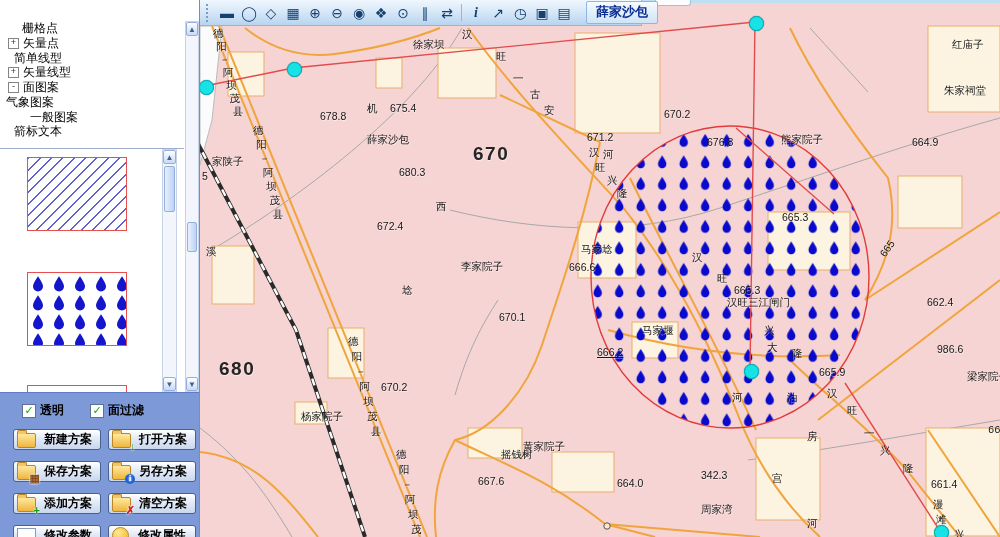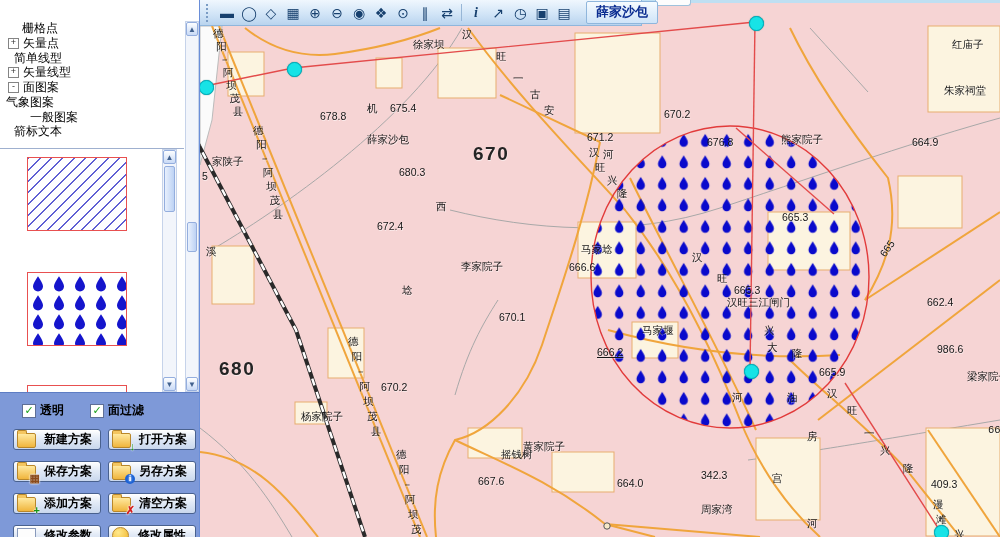--- a/index.html
+++ b/index.html
@@ -328,21 +328,21 @@
         <span style="left: 737px; top: 343px;">986.6</span>
         <span class="rot" style="left: 677px; top: 252px;">665</span>
         <span style="left: 767px; top: 370px;">梁家院子</span>
         <span style="left: 417px; top: 477px;">664.0</span>
         <span style="left: 501px; top: 469px;">342.3</span>
         <span style="left: 501px; top: 503px;">周家湾</span>
         <span style="left: 278px; top: 475px;">667.6</span>
         <span style="left: 323px; top: 440px;">黄家院子</span>
         <span style="left: 301px; top: 448px;">摇钱树</span>
         <span style="left: 101px; top: 410px;">杨家院子</span>
-        <span style="left: 731px; top: 478px;">409.3</span>
+        <span style="left: 731px; top: 478px;">661.4</span>
         <span style="left: 788px; top: 424px; font-family: Liberation Mono, monospace;">66</span>
         <span style="left: 607px; top: 430px;">房</span>
         <span style="left: 607px; top: 517px;">河</span>
         <span style="left: 572px; top: 472px;">宫</span>
         <span style="left: 733px; top: 498px;">漫</span>
         <span style="left: 736px; top: 513px;">滩</span>
         <span style="left: 754px; top: 528px;">兴</span>
         <span style="left: 12px; top: 155px;">家陕子</span>
         <span style="left: 2px; top: 170px;">5</span>
         <span style="left: 262px; top: 28px;">汉</span>

